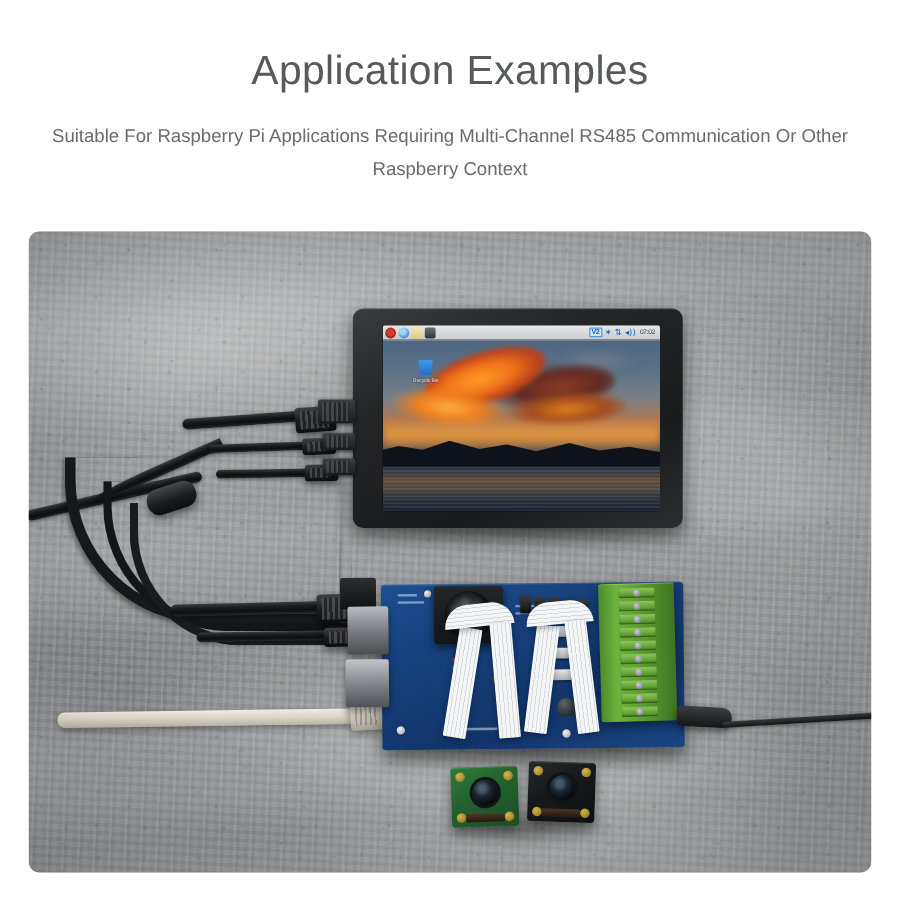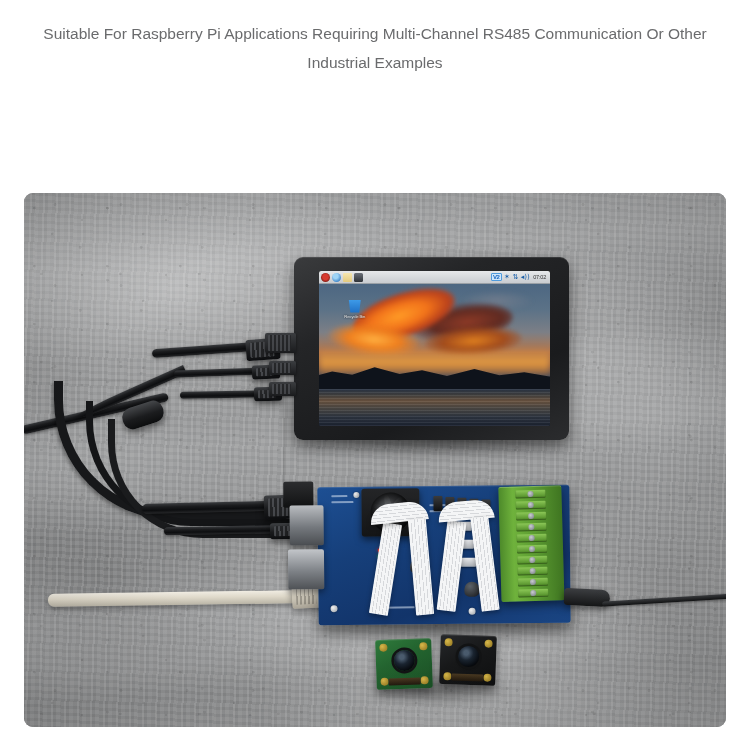--- a/index.html
+++ b/index.html
@@ -330,21 +330,22 @@
     background:radial-gradient(ellipse at 50% 50%,rgba(0,0,0,.34),rgba(0,0,0,0) 72%);
     filter:blur(4px);pointer-events:none;
   }
 </style>
 </head>
 <body>
 
 <div class="page">
 
   <div class="heading-block">
-    <p class="page-subtitle">Suitable For Raspberry Pi Applications Requiring Multi-Channel RS485 Communication Or Other Industrial Examples</p>
+    <h1 class="page-title">Application Examples</h1>
+    <p class="page-subtitle">Suitable For Raspberry Pi Applications Requiring Multi-Channel RS485 Communication Or Other Raspberry Context</p>
   </div>
 
   <div class="photo">
     <div class="surface"></div>
 
     <div class="shadowpool" style="left:268px;top:222px;width:290px;height:42px;"></div>
     <div class="shadowpool" style="left:286px;top:400px;width:280px;height:52px;"></div>
     <div class="shadowpool" style="left:340px;top:480px;width:150px;height:34px;"></div>
 
     <div class="cable sheen" style="left:-4px;top:216px;width:150px;height:9px;transform:rotate(-13deg);"></div>

